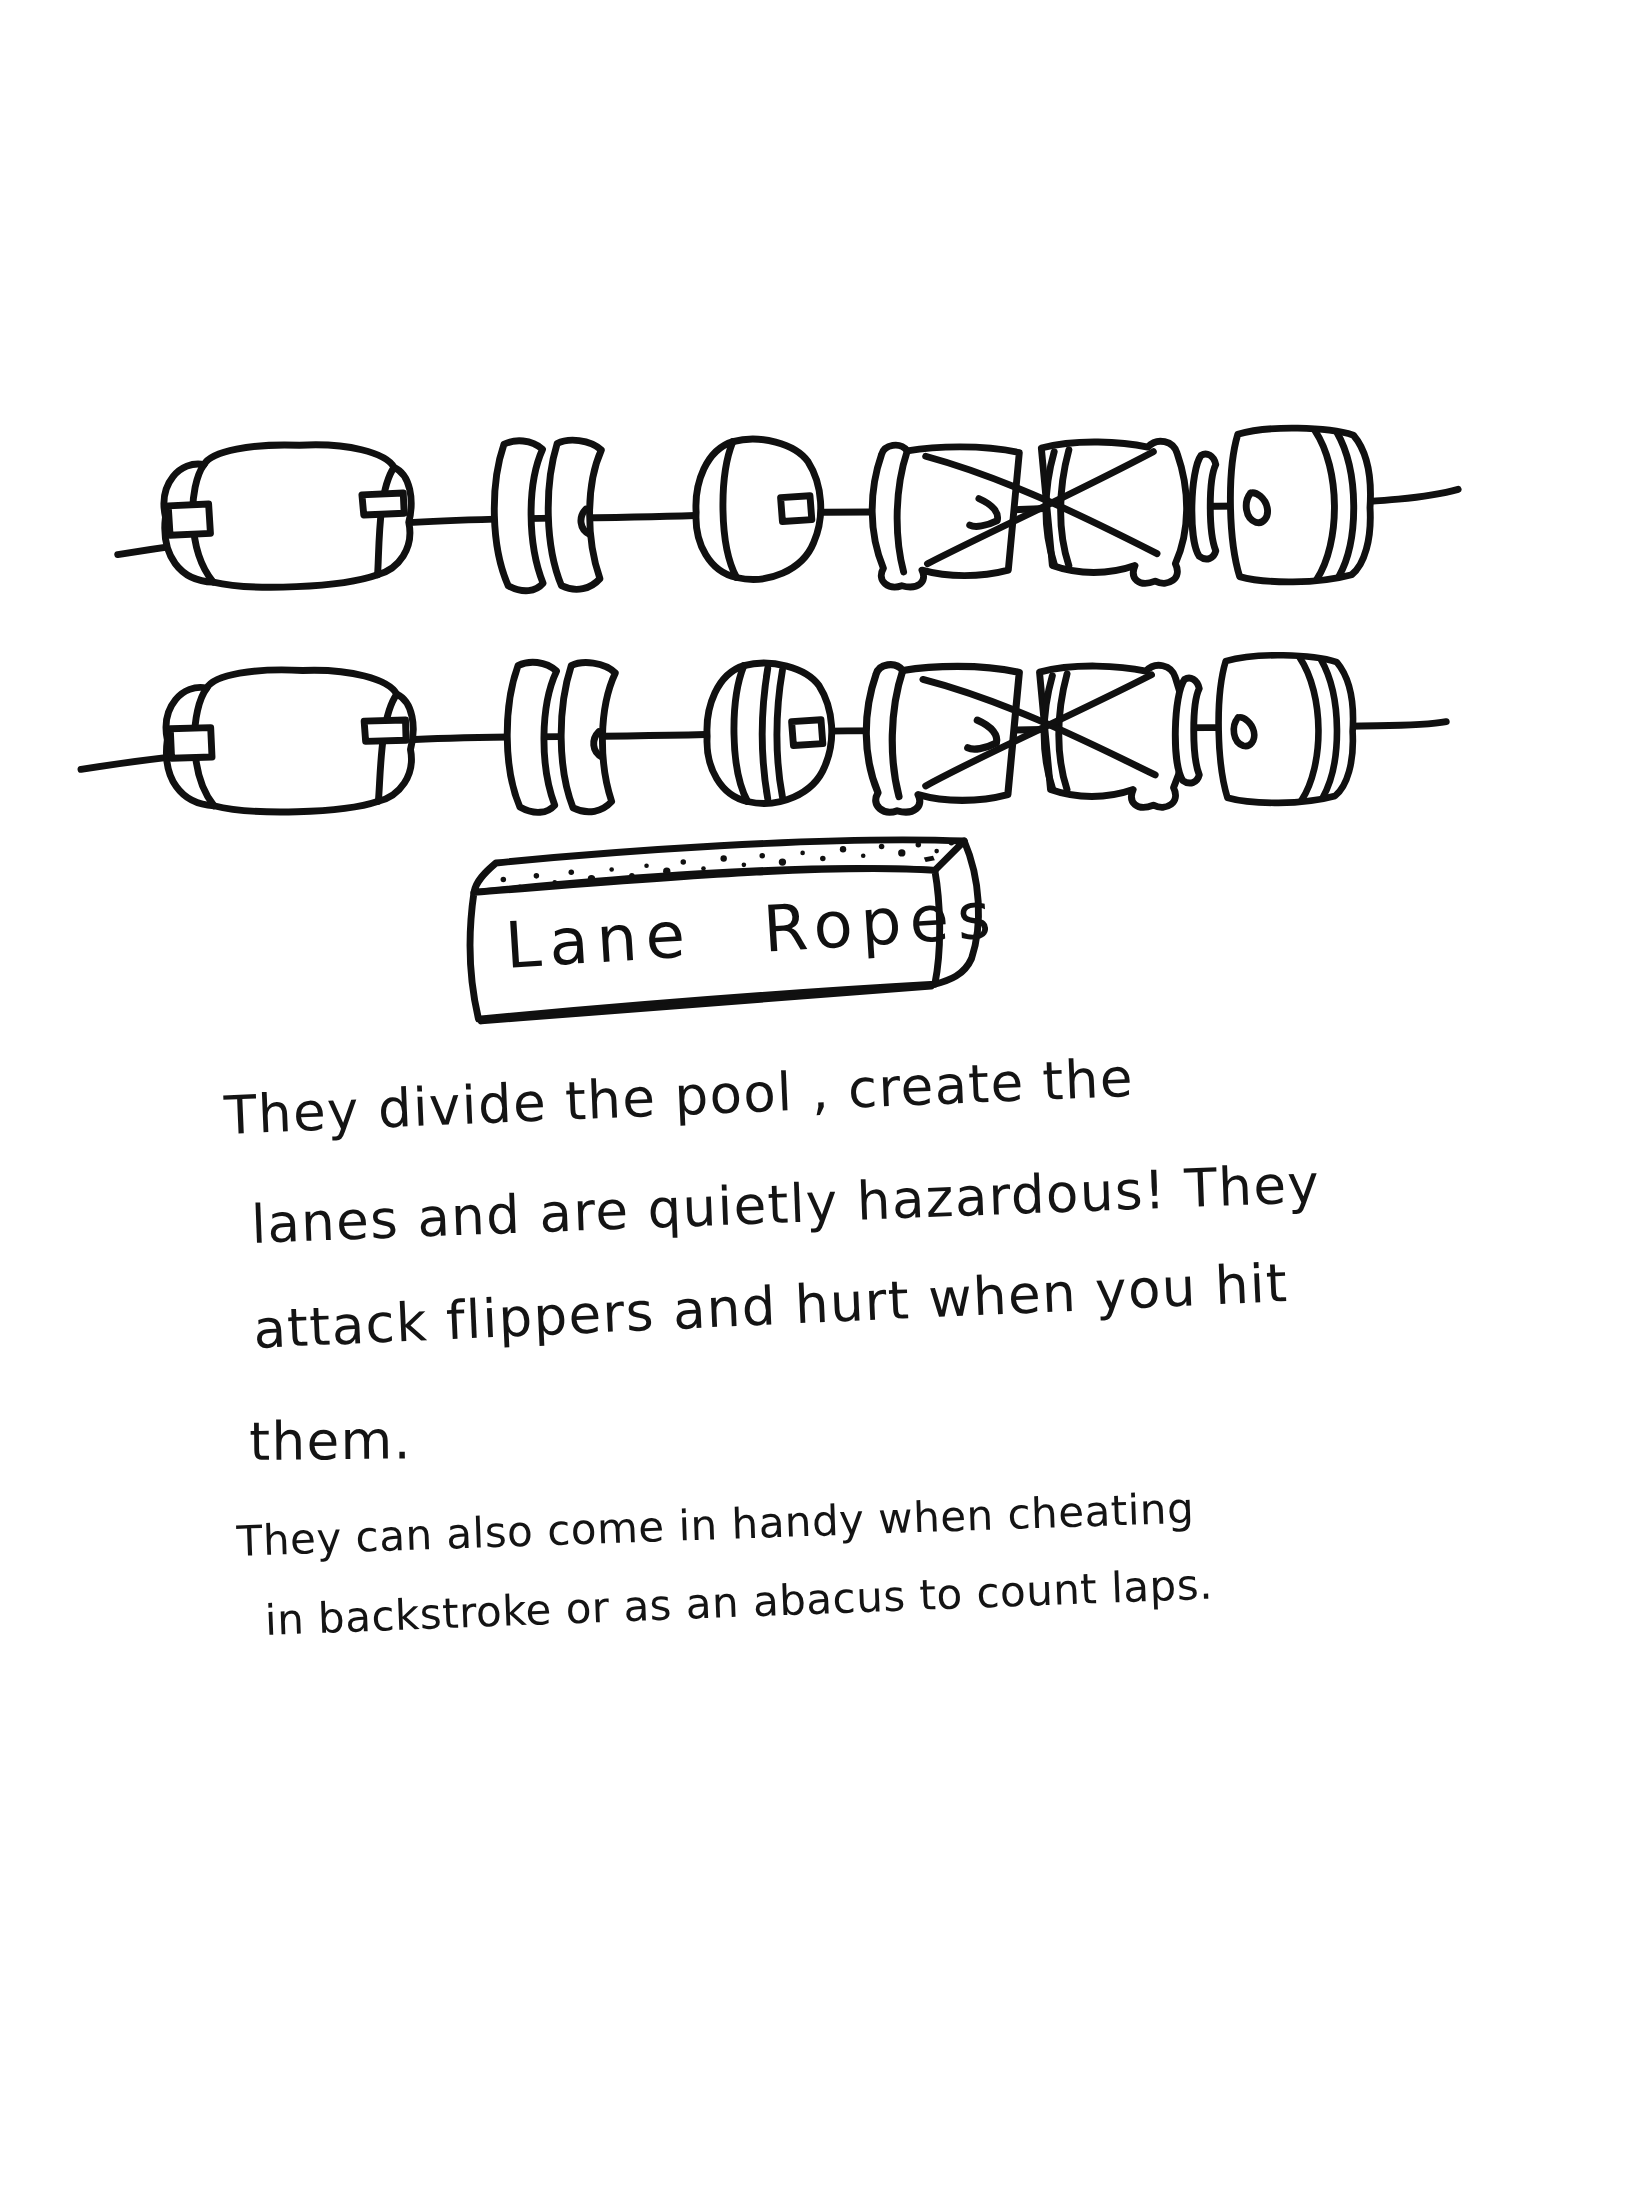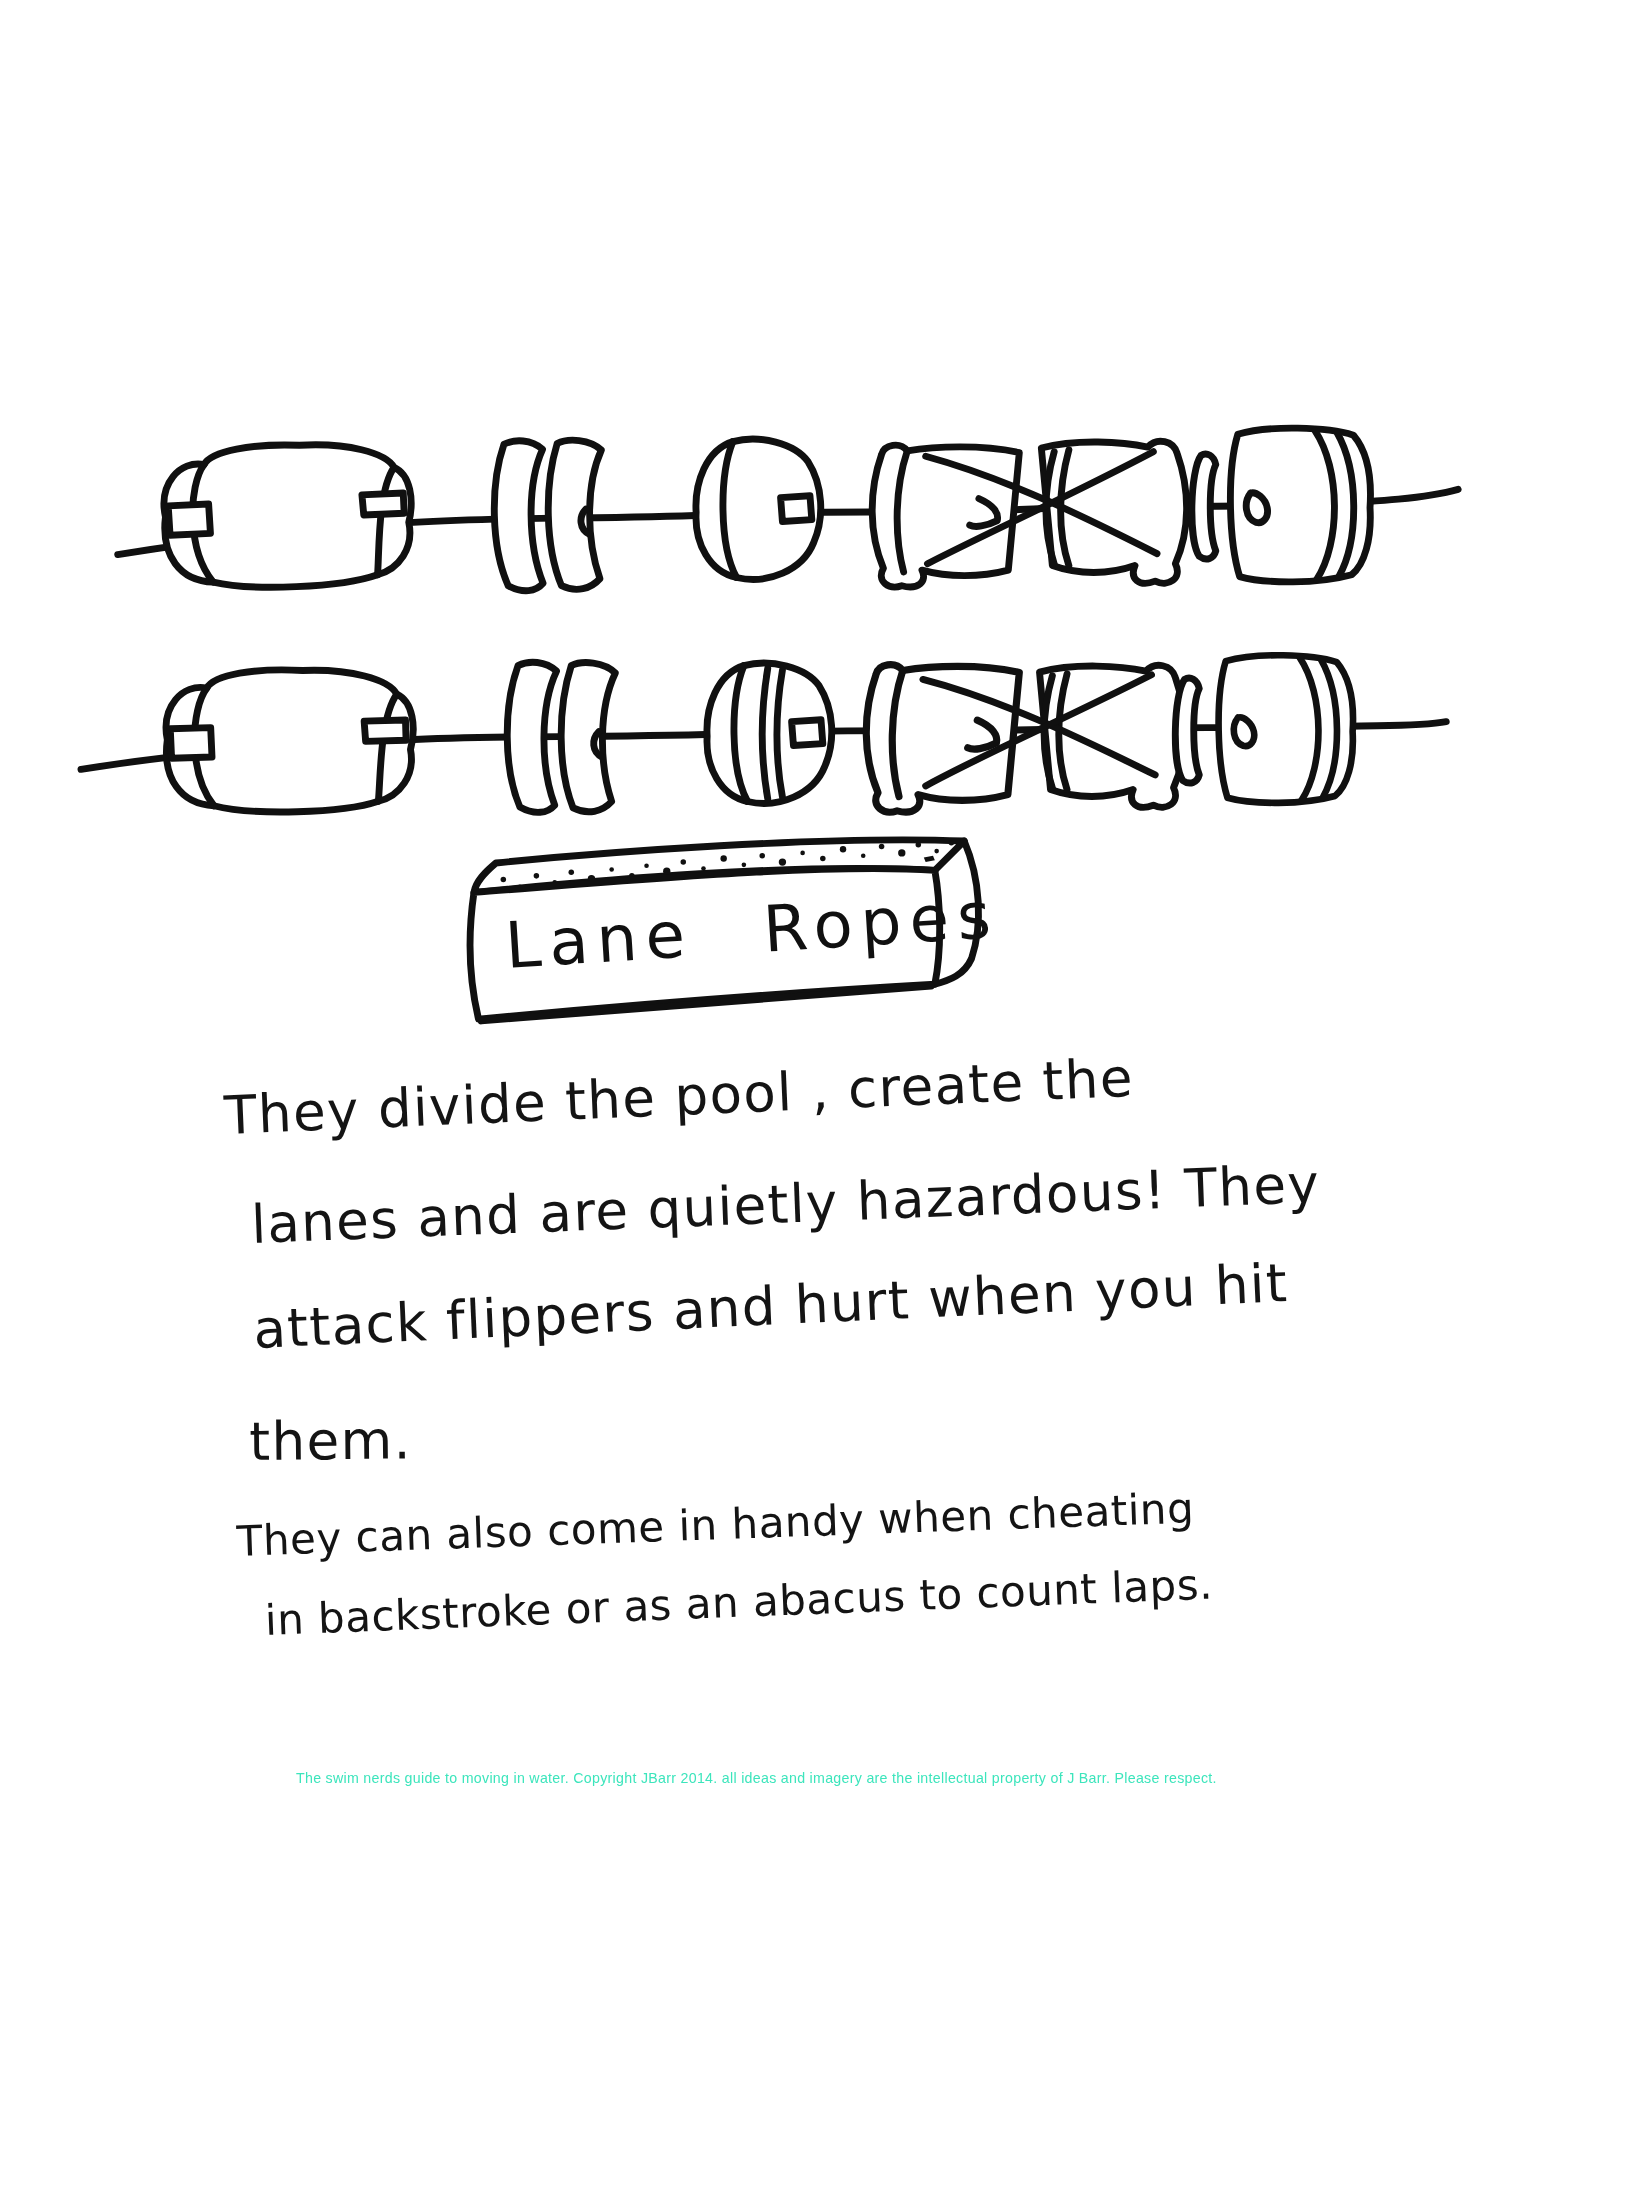--- a/index.html
+++ b/index.html
@@ -173,16 +173,15 @@
     <div class="hand p1 l-2">lanes and are quietly hazardous! They</div>
     <div class="hand p1 l-3">attack flippers and hurt when you hit</div>
     <div class="hand p1 l-4">them.</div>
   </div>
 
   <div>
     <div class="hand p2 l-5">They can also come in handy when cheating</div>
     <div class="hand p2 l-6">in backstroke or as an abacus to count laps.</div>
   </div>
 
-  <div class="footer" style="color: rgb(60, 229, 188);">The swim nerds guide to moving in water. Copyright JBarr 2014. all ideas and imagery are the intellectual property of J Barr. Please respect.</div>
 
 </div>
 
 
 </body></html>

